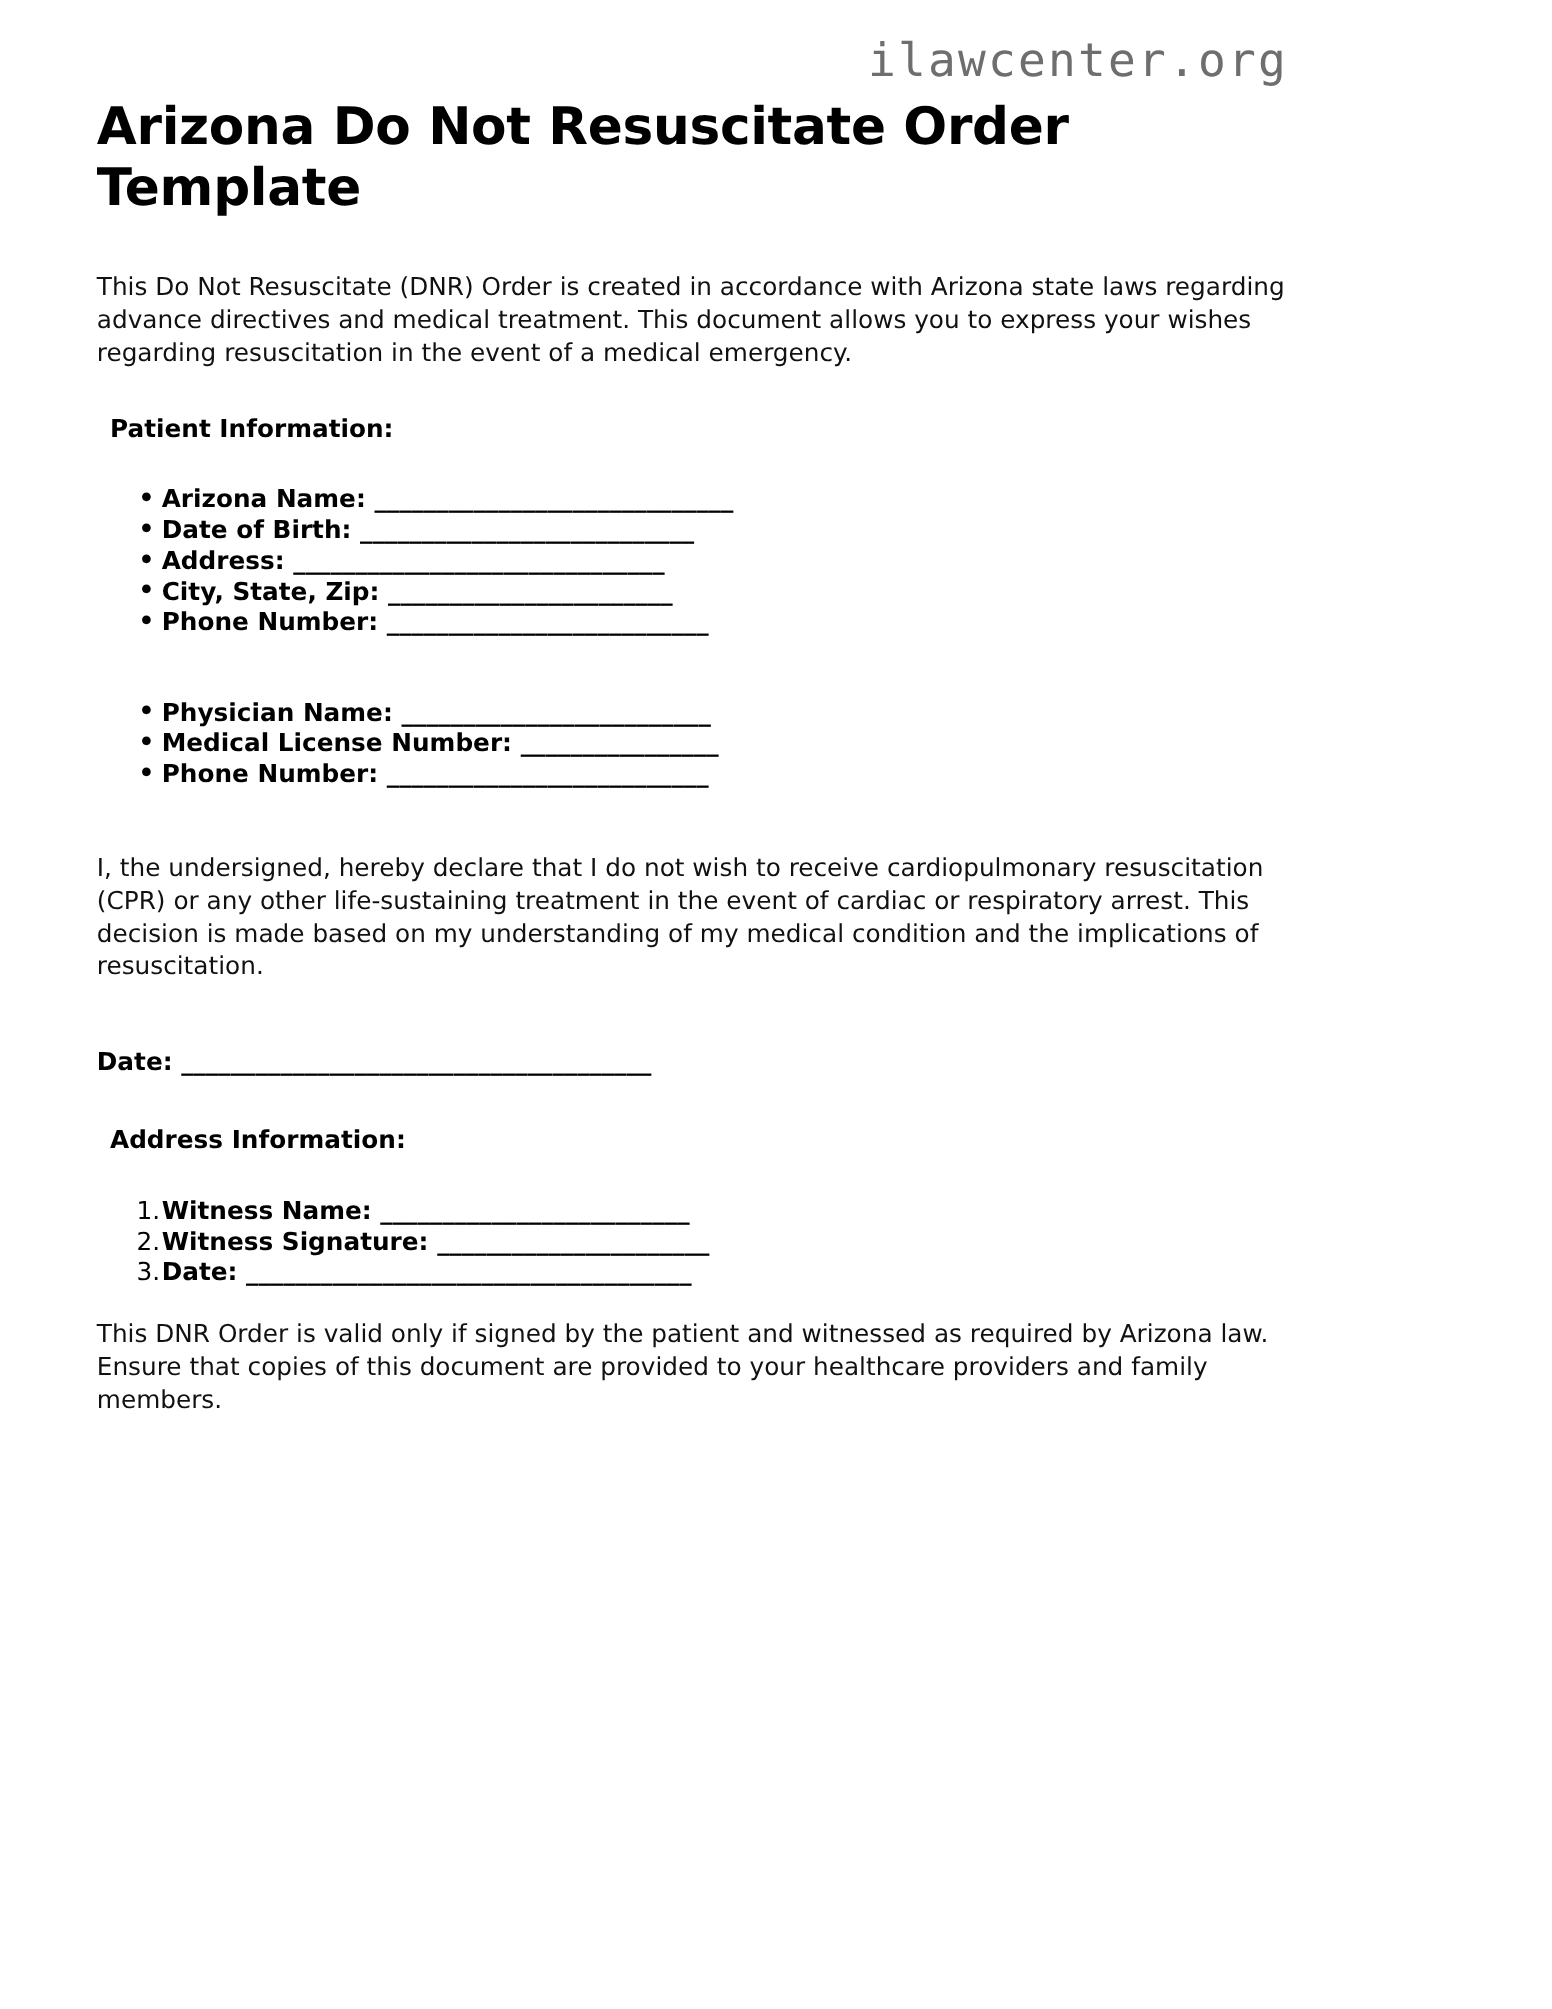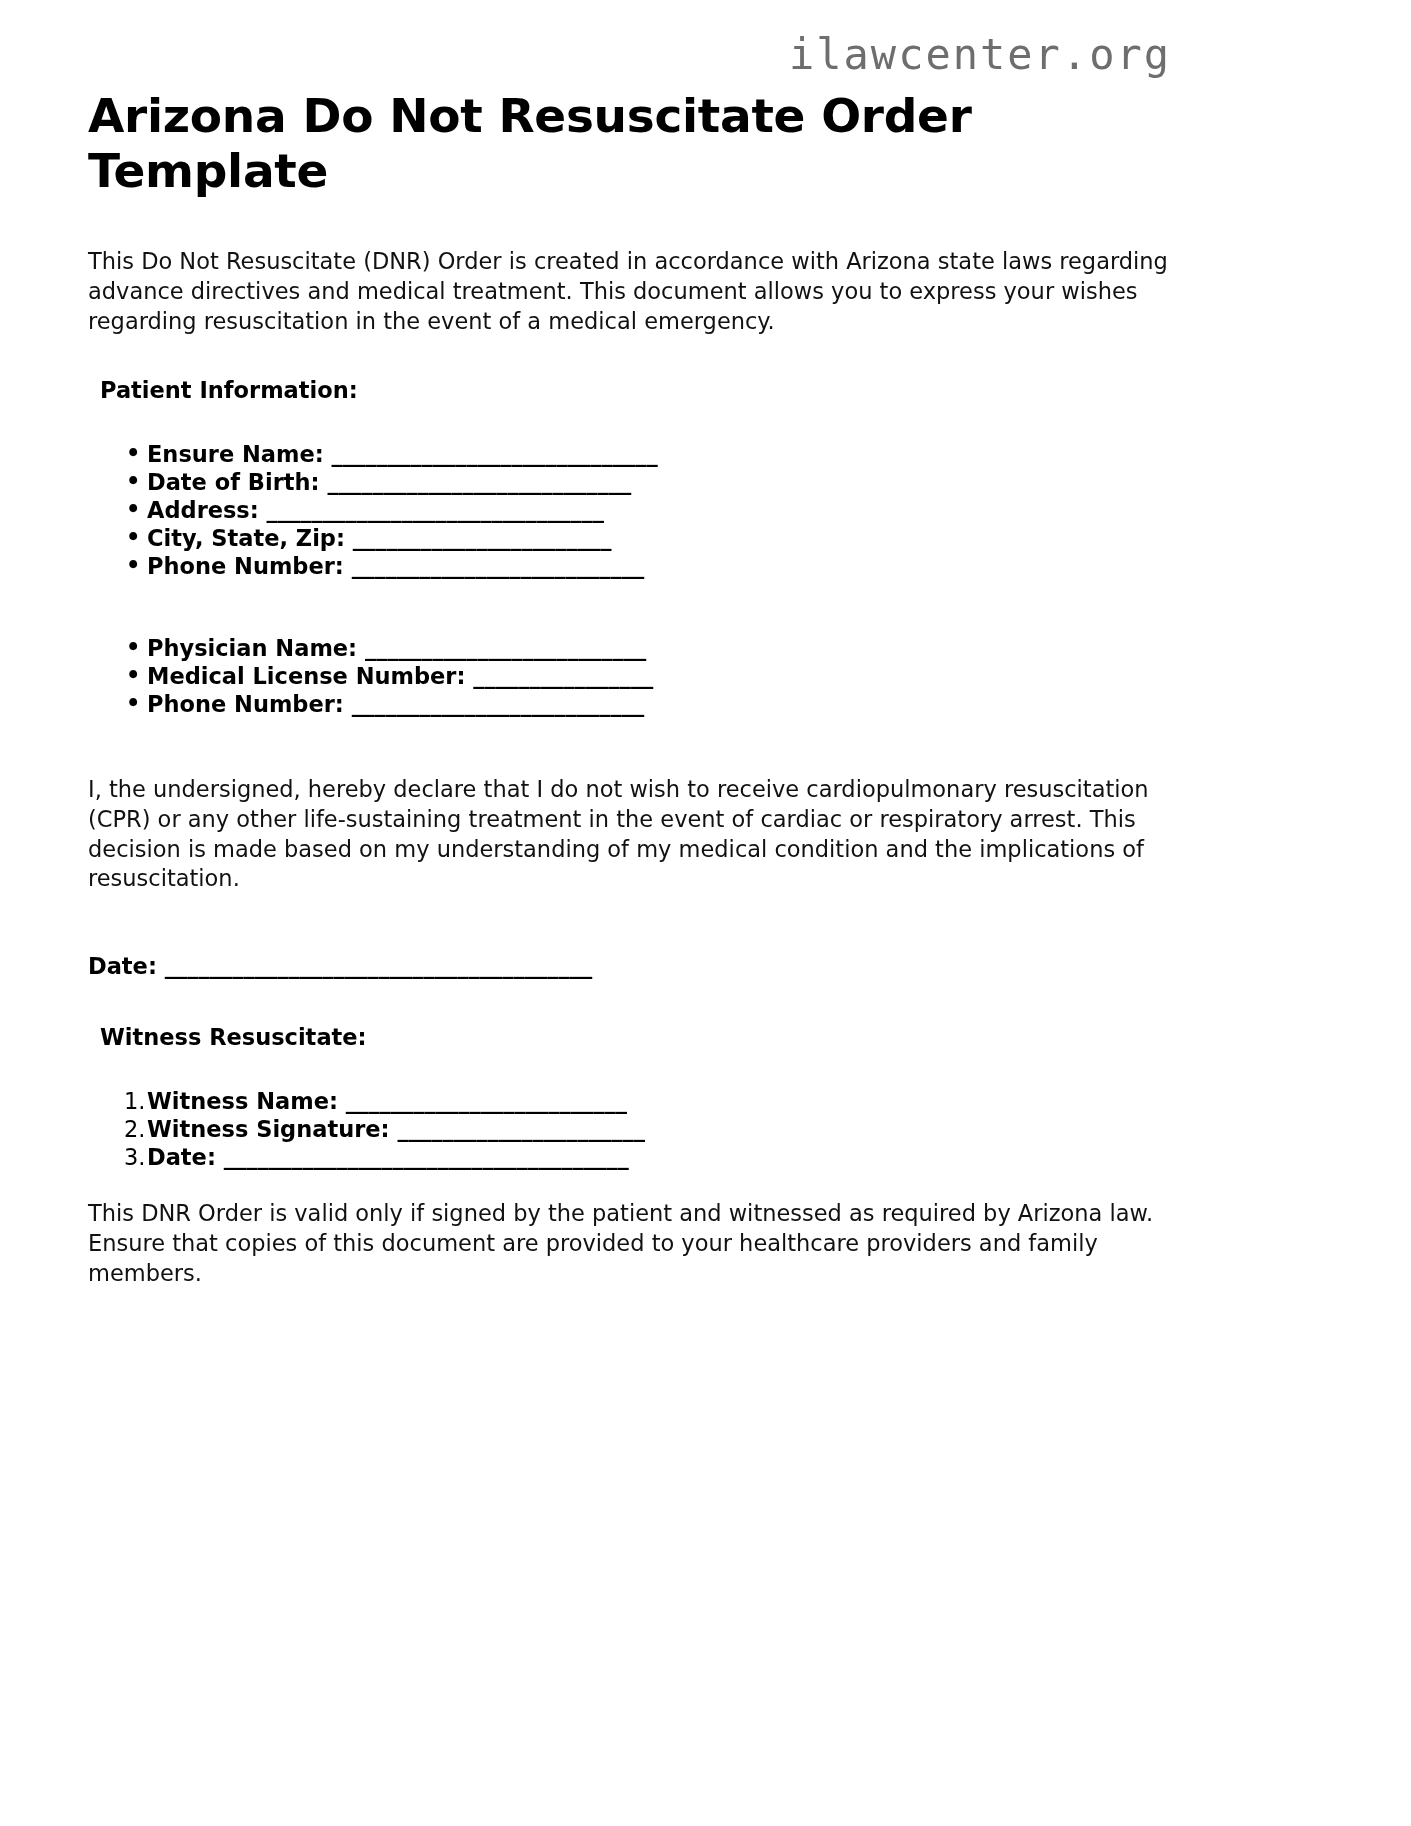--- a/index.html
+++ b/index.html
@@ -128,21 +128,21 @@
     <p class="para">This Do Not Resuscitate (DNR) Order is created in accordance with Arizona state laws regarding advance directives and medical treatment. This document allows you to express your wishes regarding resuscitation in the event of a medical emergency.</p>
 
     <div class="sp-para-head"></div>
 
     <div class="sec-head">Patient Information:</div>
 
     <div class="sp-head-list"></div>
 
     <ul class="field-list">
       <li>
-        <span class="bullet">•</span><span>Ensure Name:</span>&nbsp;<span class="fill">_____________________________</span>
+        <span class="bullet">•</span><span>Arizona Name:</span>&nbsp;<span class="fill">_____________________________</span>
       </li>
       <li>
         <span class="bullet">•</span><span>Date of Birth:</span>&nbsp;<span class="fill">___________________________</span>
       </li>
       <li>
         <span class="bullet">•</span><span>Address:</span>&nbsp;<span class="fill">______________________________</span>
       </li>
       <li>
         <span class="bullet">•</span><span>City, State, Zip:</span>&nbsp;<span class="fill">_______________________</span>
       </li>
@@ -179,21 +179,21 @@
 
 
     <div class="sp-sig-date"></div>
 
     <div class="inline-field">
       <span>Date:</span>&nbsp;<span class="fill">______________________________________</span>
     </div>
 
     <div class="sp-date-head"></div>
 
-    <div class="sec-head">Witness Resuscitate:</div>
+    <div class="sec-head">Address Information:</div>
 
     <div class="sp-head-list"></div>
 
     <ol class="field-list">
       <li>
         <span class="num">1.</span><span>Witness Name:</span>&nbsp;<span class="fill">_________________________</span>
       </li>
       <li>
         <span class="num">2.</span><span>Witness Signature:</span>&nbsp;<span class="fill">______________________</span>
       </li>

